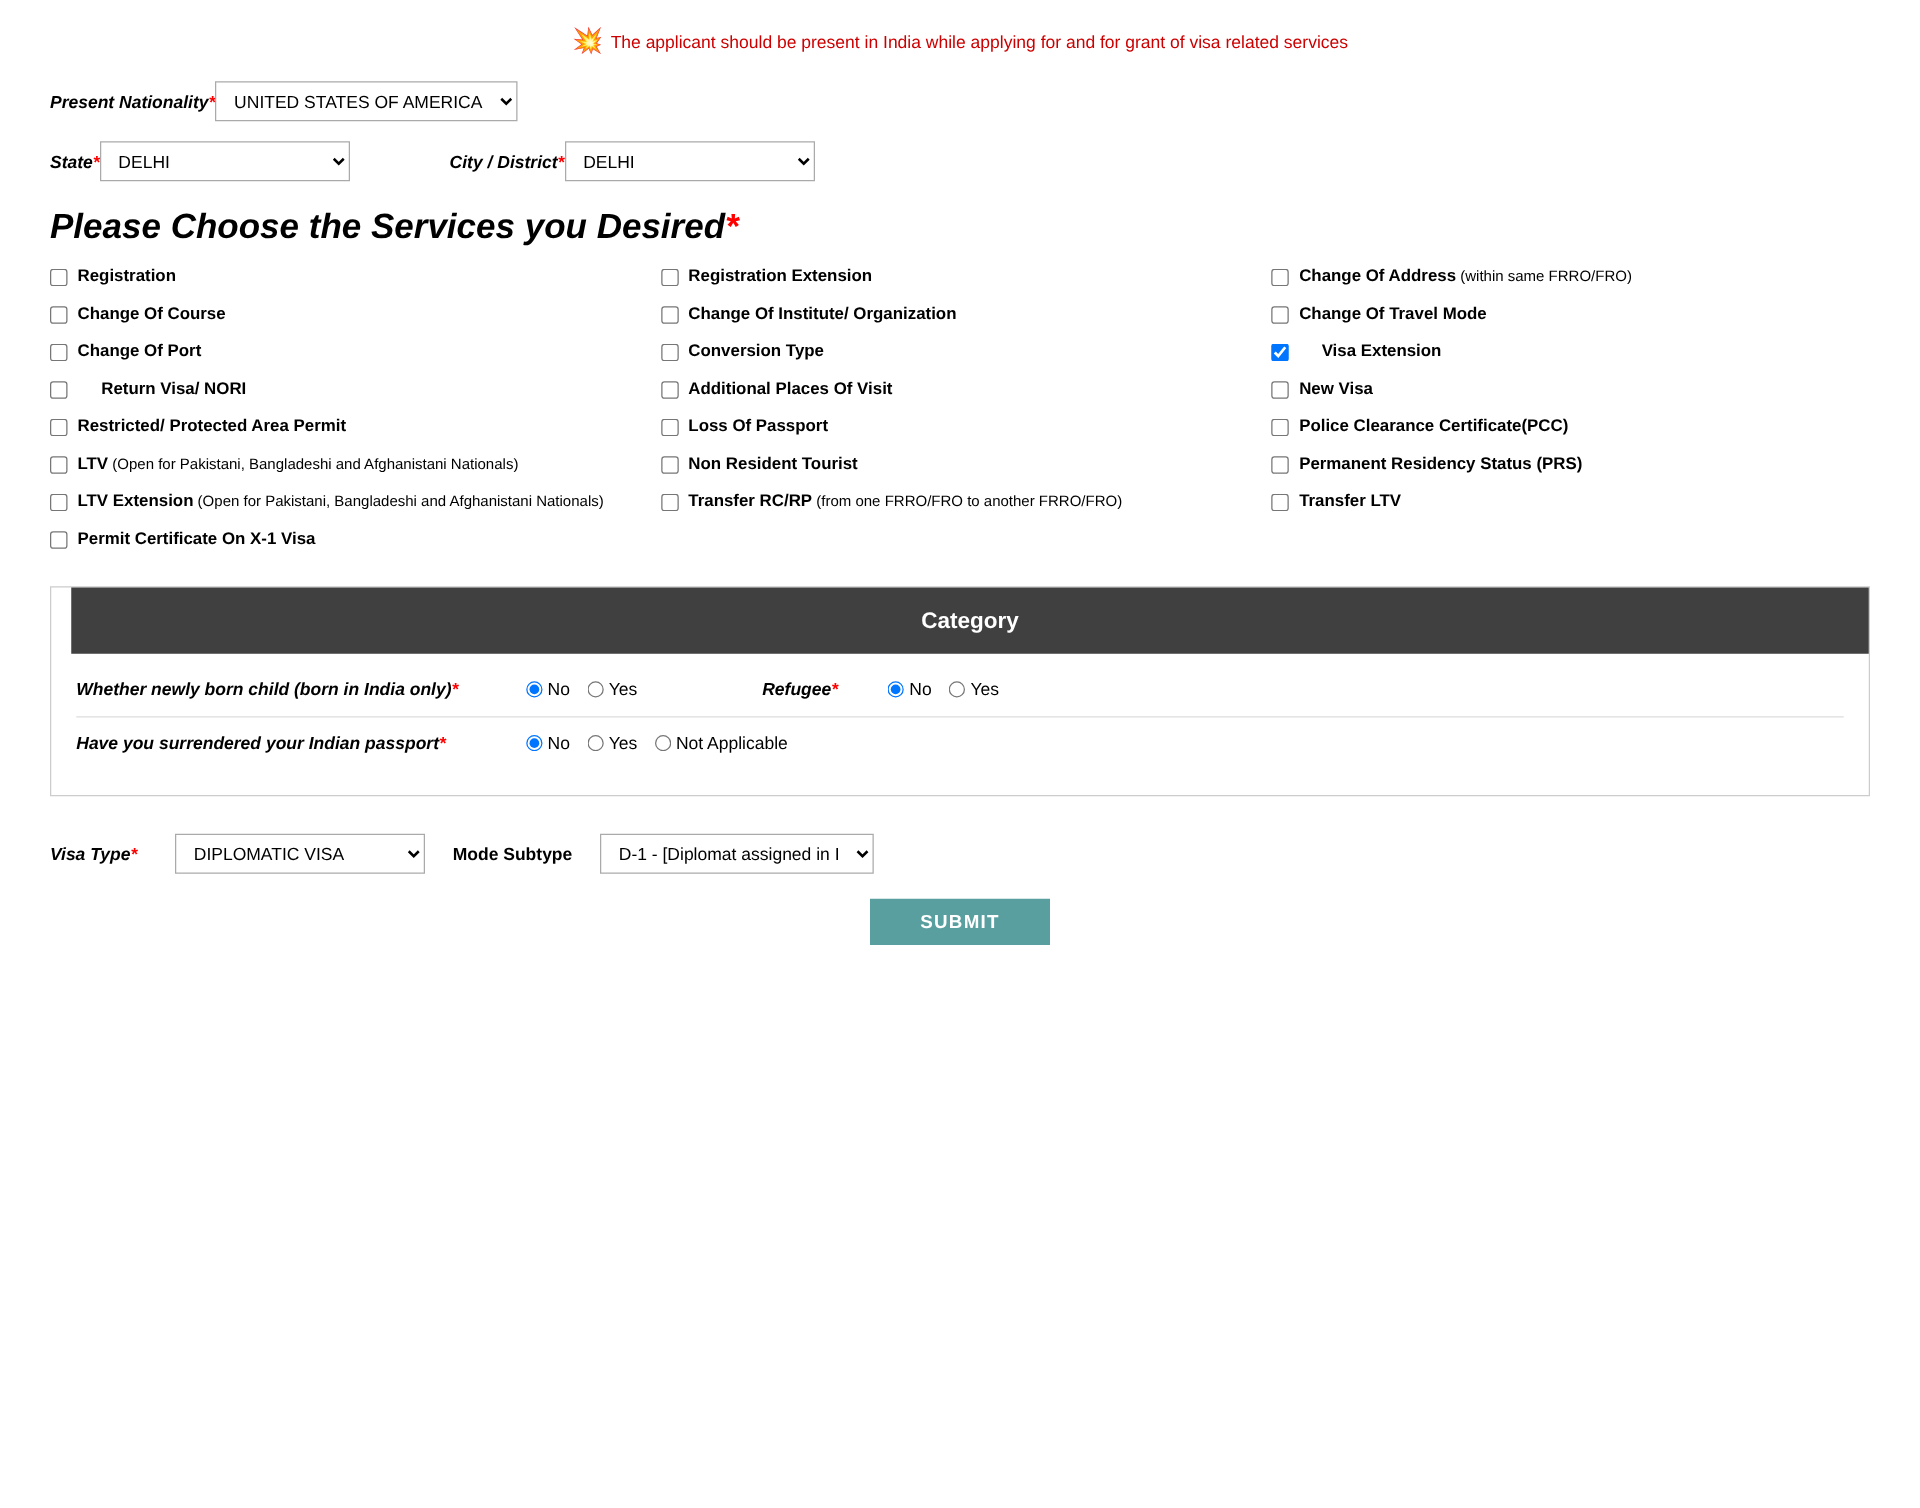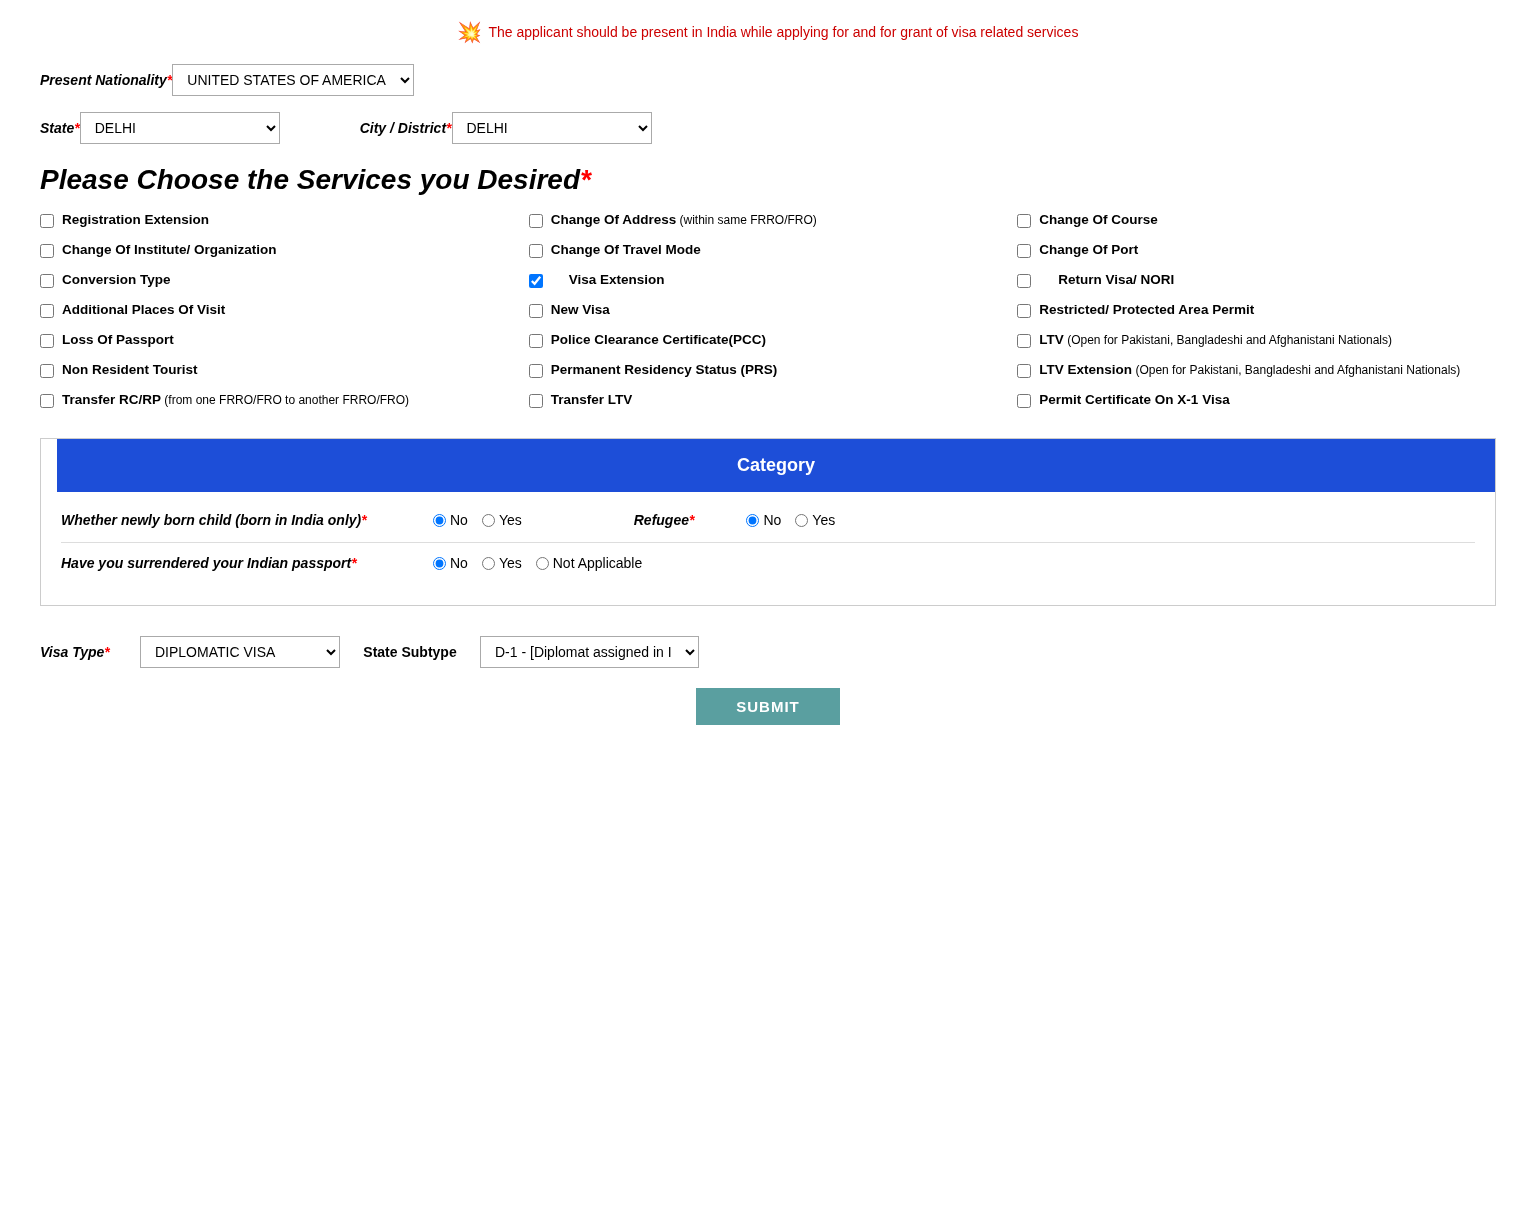--- a/index.html
+++ b/index.html
@@ -74,36 +74,36 @@
     .service-sublabel {
       font-weight: normal;
       font-size: 12px;
     }
     .category-section {
       border: 1px solid #ccc;
       margin-top: 30px;
       margin-bottom: 30px;
     }
     .category-header {
-      background: #1d4ed8;
+      background: #404040;
       color: #fff;
       text-align: center;
       padding: 16px;
       font-size: 18px;
       font-weight: bold;
       margin-left: 16px;
     }
     .category-body {
       padding: 20px;
     }
     .category-row {
       display: flex;
       align-items: center;
       margin-bottom: 14px;
-      gap: 32px;
+      gap: 20px;
     }
     .category-question {
       font-weight: bold;
       font-style: italic;
       min-width: 340px;
     }
     .radio-group {
       display: flex;
       align-items: center;
       gap: 14px;
@@ -194,20 +194,24 @@
     <option>NEW DELHI</option>
     <option>SOUTH DELHI</option>
   </select>
 </div>
 
 <div class="section-title">
   <span>Please Choose the Services you Desired</span><span class="required">*</span>
 </div>
 
 <div class="services-grid" id="services-grid">
+<div class="service-item">
+      <input type="checkbox" id="registration" style="">
+      <label for="registration" style="cursor: pointer;"><span class="service-label">Registration</span></label>
+    </div>
     <div class="service-item">
       <input type="checkbox" id="registration-extension" style="">
       <label for="registration-extension" style="cursor: pointer;"><span class="service-label">Registration Extension</span></label>
     </div>
     <div class="service-item">
       <input type="checkbox" id="change-of-address" style="">
       <label for="change-of-address" style="cursor: pointer;"><span class="service-label">Change Of Address</span><span class="service-sublabel"> (within same FRRO/FRO)</span></label>
     </div>
     <div class="service-item">
       <input type="checkbox" id="change-of-course" style="">
@@ -348,21 +352,21 @@
 <div class="visa-row">
   <label class="visa-label">
     <span>Visa Type</span><span class="required">*</span>
   </label>
   <select>
     <option>DIPLOMATIC VISA</option>
     <option>TOURIST VISA</option>
     <option>BUSINESS VISA</option>
     <option>STUDENT VISA</option>
   </select>
-  <span class="visa-subtype-label">State Subtype</span>
+  <span class="visa-subtype-label">Mode Subtype</span>
   <select>
     <option>D-1 - [Diplomat assigned in I</option>
     <option>D-2</option>
     <option>D-3</option>
   </select>
 </div>
 
 <div class="submit-row">
   <button class="submit-btn">SUBMIT</button>
 </div>

